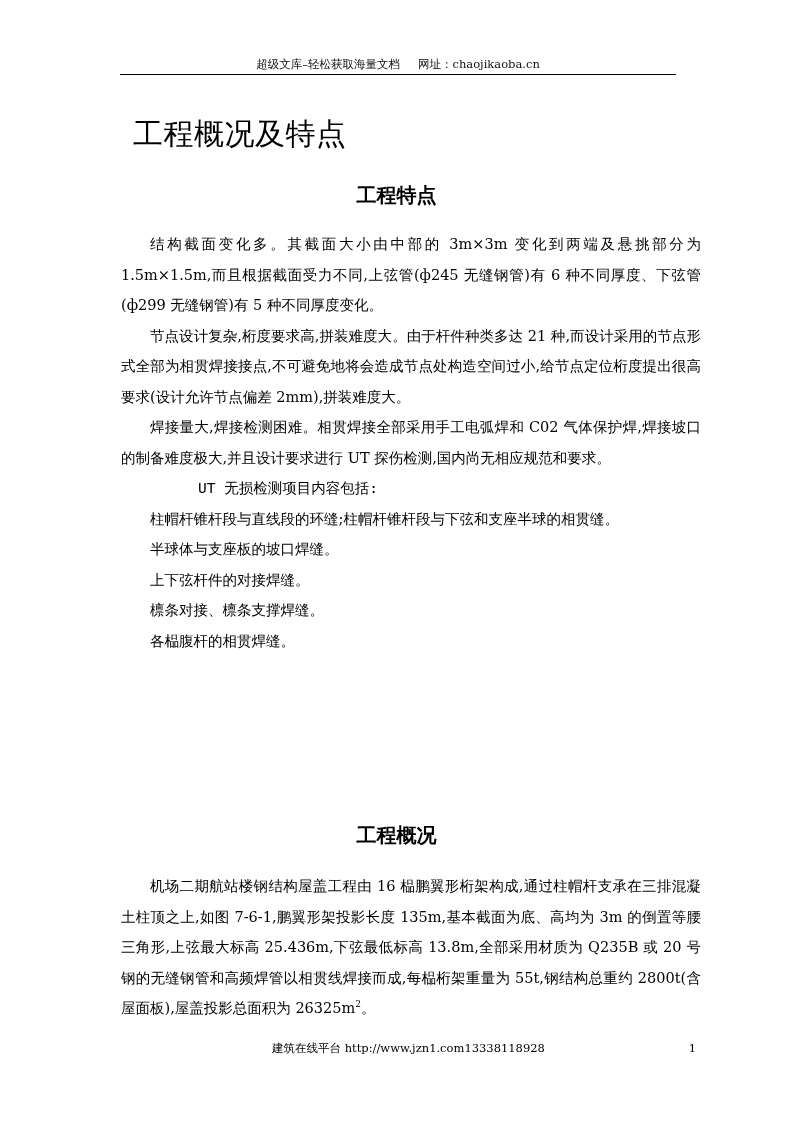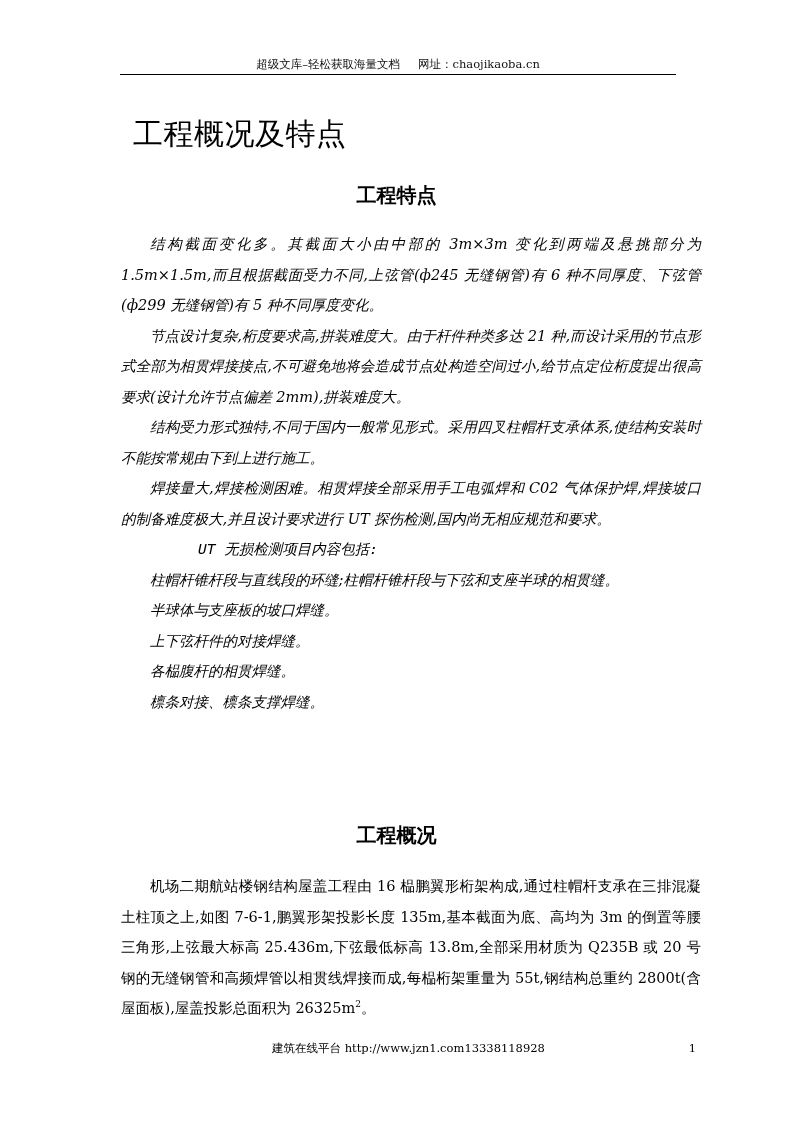--- a/index.html
+++ b/index.html
@@ -88,31 +88,30 @@
 <body>
 
 <div class="page-header">
   <span class="site-name">超级文库–轻松获取海量文档</span><span>网址：chaojikaoba.cn</span>
 </div>
 
 <h1 class="main-title">工程概况及特点</h1>
 
 <h2 class="section-heading" style="top:181px;">工程特点</h2>
 
-<div class="body-block" style="top:229px;font-style:italic;">
+<div class="body-block" style="top:229px;">
   <p>结构截面变化多。其截面大小由中部的 3m×3m 变化到两端及悬挑部分为 1.5m×1.5m,而且根据截面受力不同,上弦管(ф245 无缝钢管)有 6 种不同厚度、下弦管(ф299 无缝钢管)有 5 种不同厚度变化。</p>
   <p>节点设计复杂,桁度要求高,拼装难度大。由于杆件种类多达 21 种,而设计采用的节点形式全部为相贯焊接接点,不可避免地将会造成节点处构造空间过小,给节点定位桁度提出很高要求(设计允许节点偏差 2mm),拼装难度大。</p>
-  <p>结构受力形式独特,不同于国内一般常见形式。采用四叉柱帽杆支承体系,使结构安装时不能按常规由下到上进行施工。</p>
   <p>焊接量大,焊接检测困难。相贯焊接全部采用手工电弧焊和 C02 气体保护焊,焊接坡口的制备难度极大,并且设计要求进行 UT 探伤检测,国内尚无相应规范和要求。</p>
   <p class="mono-intro"><span class="mono">UT 无损检测项目内容包括:</span></p>
   <p>柱帽杆锥杆段与直线段的环缝;柱帽杆锥杆段与下弦和支座半球的相贯缝。</p>
   <p>半球体与支座板的坡口焊缝。</p>
   <p>上下弦杆件的对接焊缝。</p>
+  <p>檩条对接、檩条支撑焊缝。</p>
   <p>各榀腹杆的相贯焊缝。</p>
-  <p>檩条对接、檩条支撑焊缝。</p>
 </div>
 
 <h2 class="section-heading" style="top:821px;">工程概况</h2>
 
 <div class="body-block" style="top:871px;">
   <p><span>机场二期航站楼钢结构屋盖工程由 16 榀鹏翼形桁架构成,通过柱帽杆支承在三排混凝土柱顶之上,如图 7-6-1,鹏翼形架投影长度 135m,基本截面为底、高均为 3m 的倒置等腰三角形,上弦最大标高 25.436m,下弦最低标高 13.8m,全部采用材质为 Q235B 或 20 号钢的无缝钢管和高频焊管以相贯线焊接而成,每榀桁架重量为 55t,钢结构总重约 2800t(含屋面板),屋盖投影总面积为 26325m</span><sup>2</sup><span>。</span></p>
 </div>
 
 <div class="page-footer">
   <span class="footer-text">建筑在线平台 http://www.jzn1.com13338118928</span>

